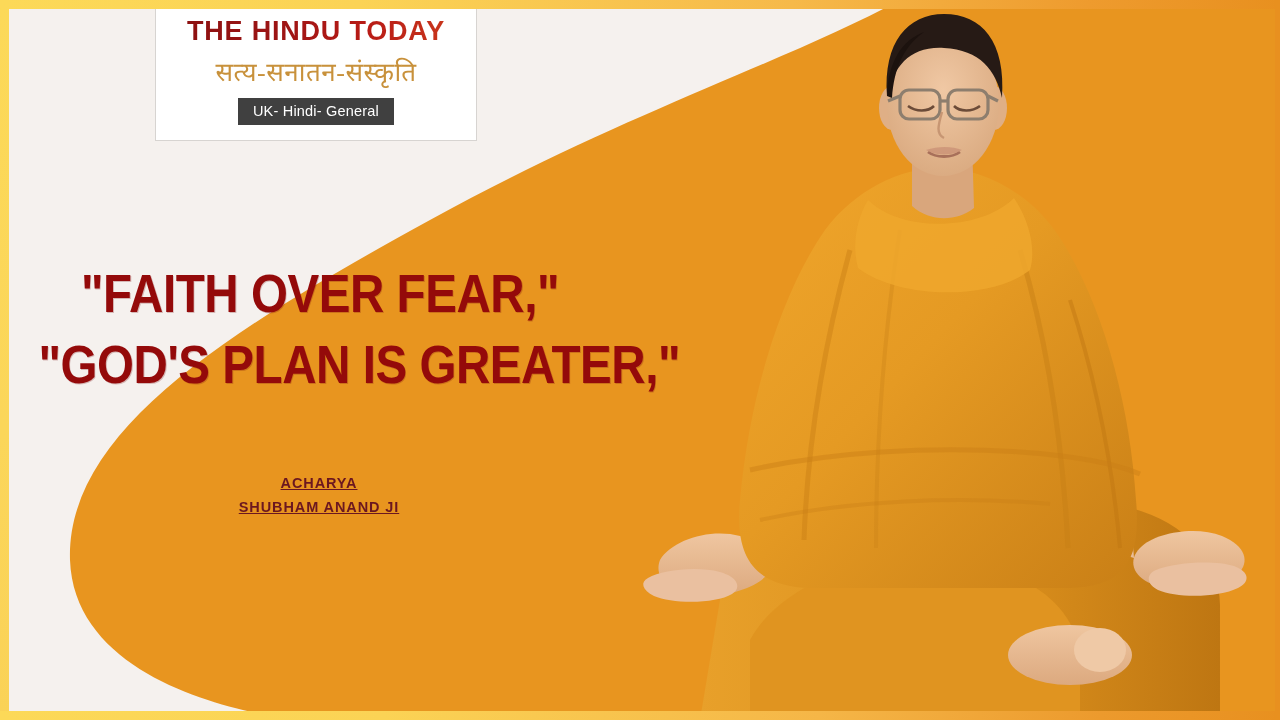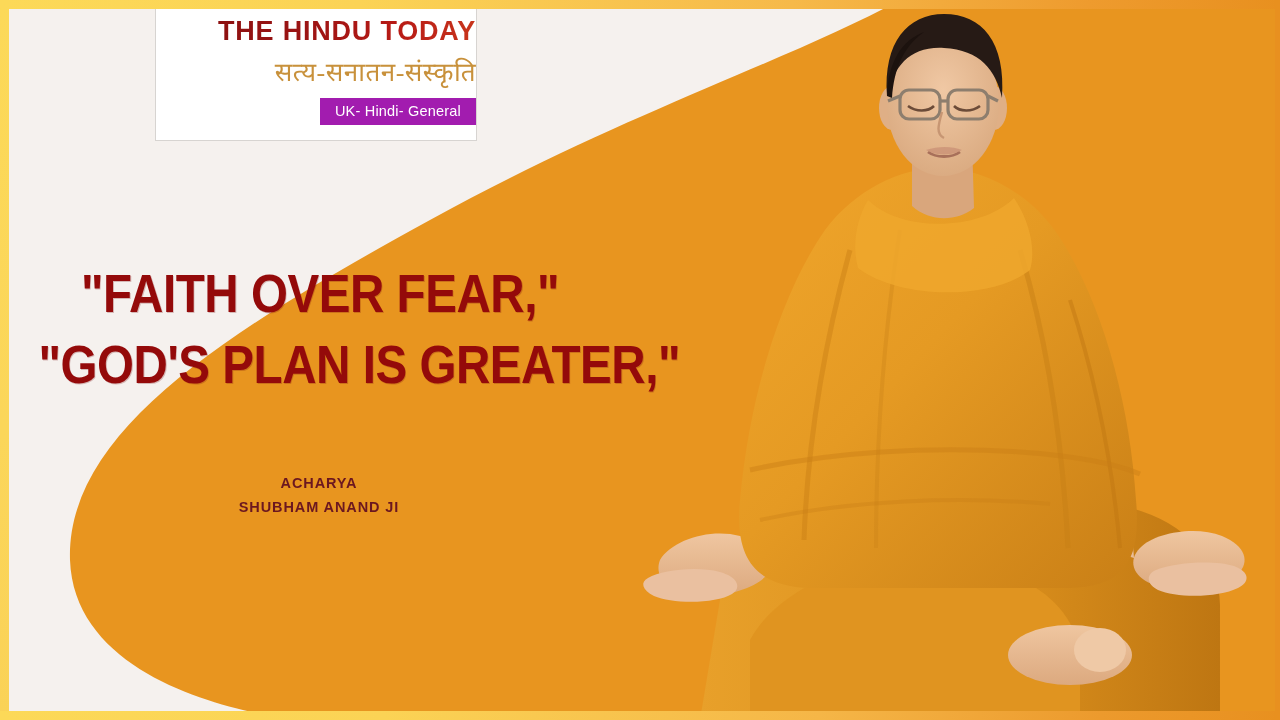--- a/index.html
+++ b/index.html
@@ -55,21 +55,21 @@
   
   .logo-card {
     position:absolute;
     left:155px; top:0px;
     width:322px; height:141px;
     background:#FFFFFF;
     border:1px solid #D7D4D1;
     border-top:none;
     z-index:30;
     display:flex; flex-direction:column;
-    align-items:flex-end;
+    align-items:center;
     padding-top:16px;
   }
   .logo-title {
     font-size:27px;
     font-weight:bold;
     letter-spacing:0.8px;
     background:linear-gradient(90deg,#8D1111 0%,#9C1414 35%,#B81B16 70%,#C8351C 100%);
     -webkit-background-clip:text;
     background-clip:text;
     color:transparent;
@@ -79,21 +79,21 @@
   .logo-hindi {
     margin-top:6px;
     font-size:26px;
     font-family:"Liberation Serif", serif;
     color:#C8913B;
     letter-spacing:0.5px;
     white-space:nowrap;
   }
   .logo-badge {
     margin-top:9px;
-    background:#a21caf;
+    background:#404040;
     color:#FFFFFF;
     font-size:14.5px;
     padding:5px 15px 6px 15px;
     letter-spacing:0.2px;
     white-space:nowrap;
   }
 
   
   .quote-wrap {
     position:absolute;
@@ -120,21 +120,21 @@
     left:0px; top:472px;
     width:638px;
     z-index:25;
     text-align:center;
     color:#6B1720;
     font-size:14.5px;
     font-weight:bold;
     letter-spacing:0.9px;
     line-height:1.65;
   }
-  .attrib div { white-space:nowrap; }
+  .attrib div { white-space:nowrap;text-decoration:underline; }
 </style>
 </head>
 <body>
 
 <div id="poster">
 
   <svg class="orange-blob" viewBox="0 0 1280 720" preserveAspectRatio="none">
     <path d="M900,0 L1280,0 L1280,720 L300,720
              C300,720 75,700 70,560
              C66,430 230,330 430,220

